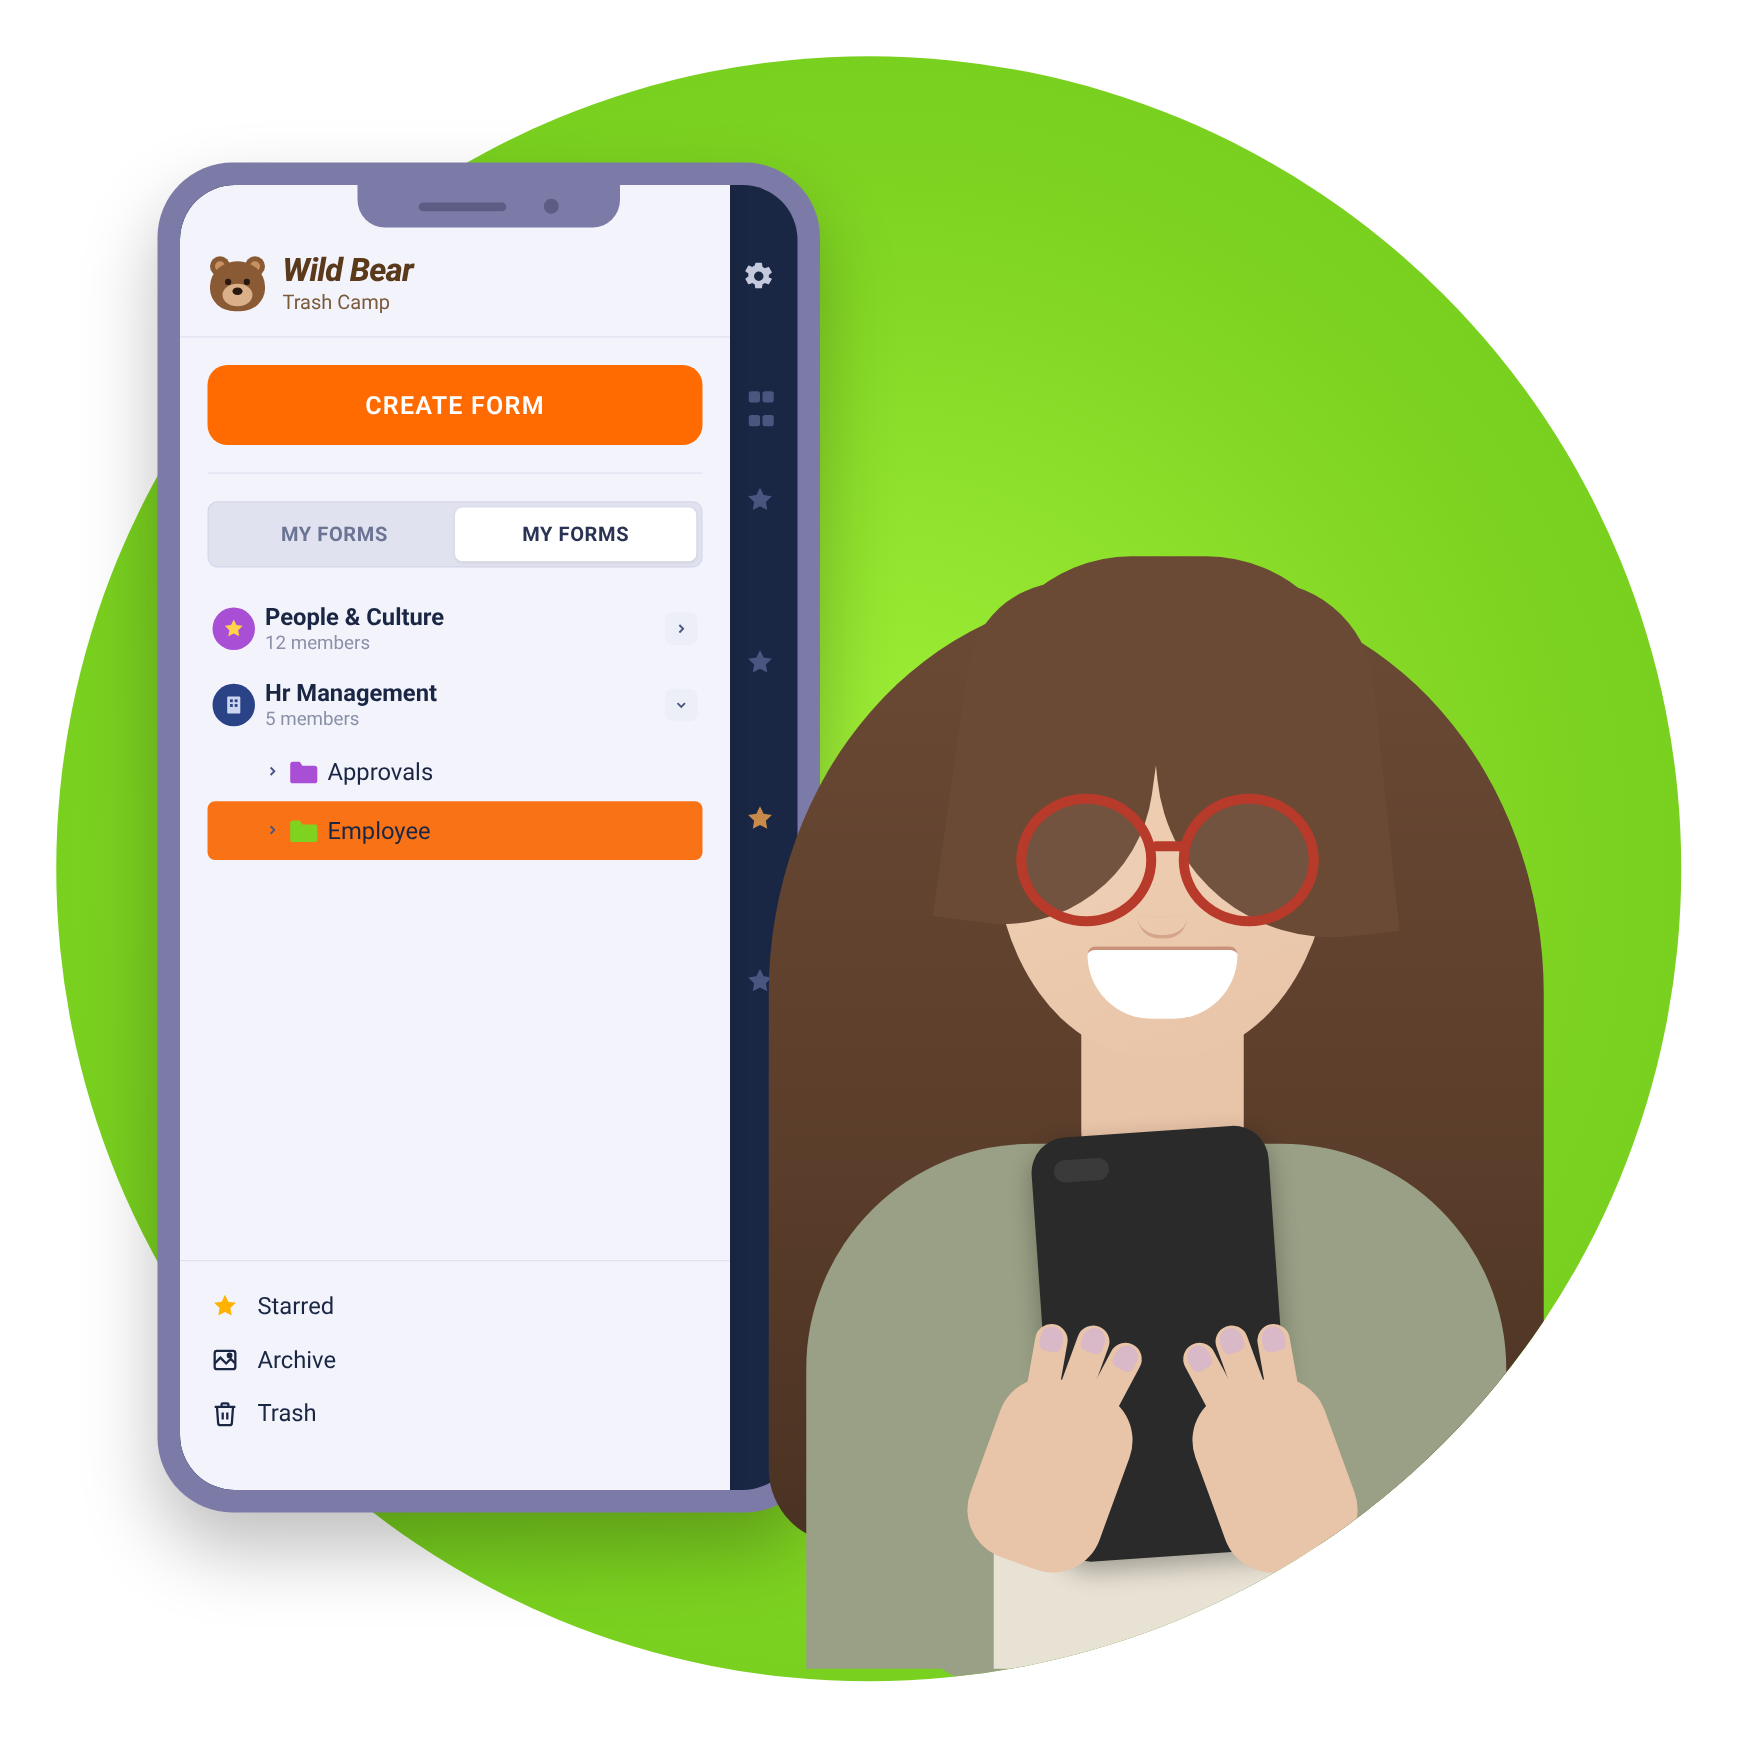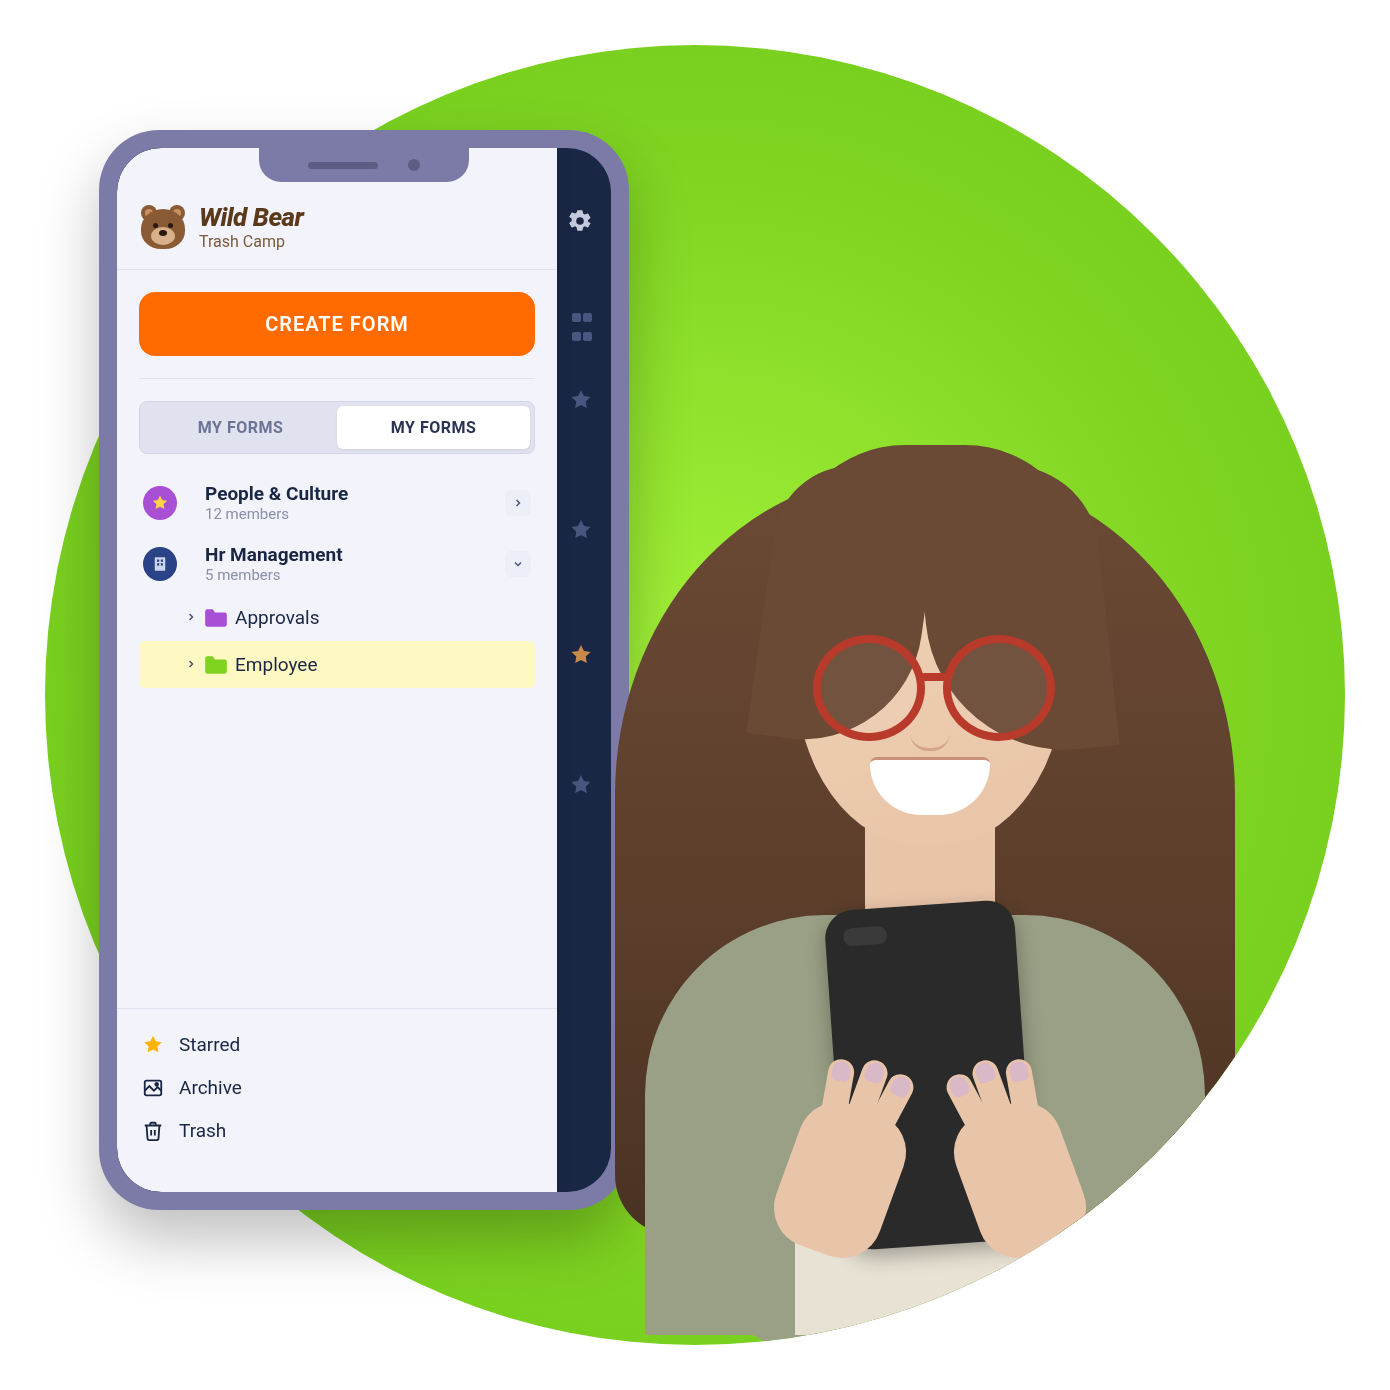--- a/index.html
+++ b/index.html
@@ -12,21 +12,21 @@
     left: 50%;
     top: 50%;
     transform: translate(-50%, -50%);
     border-radius: 50%;
     background: radial-gradient(circle at 50% 50%, #a4f33a 0%, #7ed321 60%, #6bc91a 100%);
   }
 
   
   .phone {
     position: absolute;
-    left: 99px;
+    left: 126px;
     top: 130px;
     width: 530px;
     height: 1080px;
     background: #7c7ba8;
     border-radius: 60px;
     padding: 18px;
     box-shadow: 0 30px 60px rgba(0,0,0,0.25);
   }
   .phone-screen {
     width: 100%;
@@ -137,21 +137,21 @@
     font-weight:700;
     color:#6b7494;
     border-radius:6px;
     cursor:pointer;
     letter-spacing:0.5px;
   }
   .tab-btn.active { background:#fff; color:#2a3354; box-shadow: 0 1px 3px rgba(0,0,0,0.08);}
 
   .team-list { margin-top: 18px;}
   .team-row {
-    display:flex; align-items:center; gap:28px;
+    display:flex; align-items:center; gap:8px;
     padding: 10px 4px;
     cursor:pointer;
   }
   .team-icon {
     width:34px; height:34px; border-radius:50%;
     display:flex; align-items:center; justify-content:center;
     flex-shrink:0;
     color:#fff;
   }
   .team-icon.purple{ background:#a94fd6;}
@@ -164,21 +164,21 @@
     display:flex;align-items:center;justify-content:center;
     color:#4a5680;
   }
 
   .folder-row {
     display:flex; align-items:center; gap:6px;
     padding: 12px 10px 12px 46px;
     border-radius:6px;
     cursor:pointer;
   }
-  .folder-row.selected { background:#fef9c3;}
+  .folder-row.selected { background:#f97316;}
   .folder-chev { color:#4a5680; width:12px;}
   .folder-icon { font-size:0;}
   .folder-svg{ width:26px; height:22px;}
   .folder-label { font-size:19px; color:#1a2744;}
 
   .drawer-footer { margin-top:auto; padding: 14px 22px 40px 22px; border-top:1px solid #e1e1ef;}
   .footer-row { display:flex; align-items:center; gap:14px; padding:10px 2px; cursor:pointer; font-size:19px; color:#1a2744;}
   .footer-ic { width:24px; display:flex; justify-content:center;}
 
   

